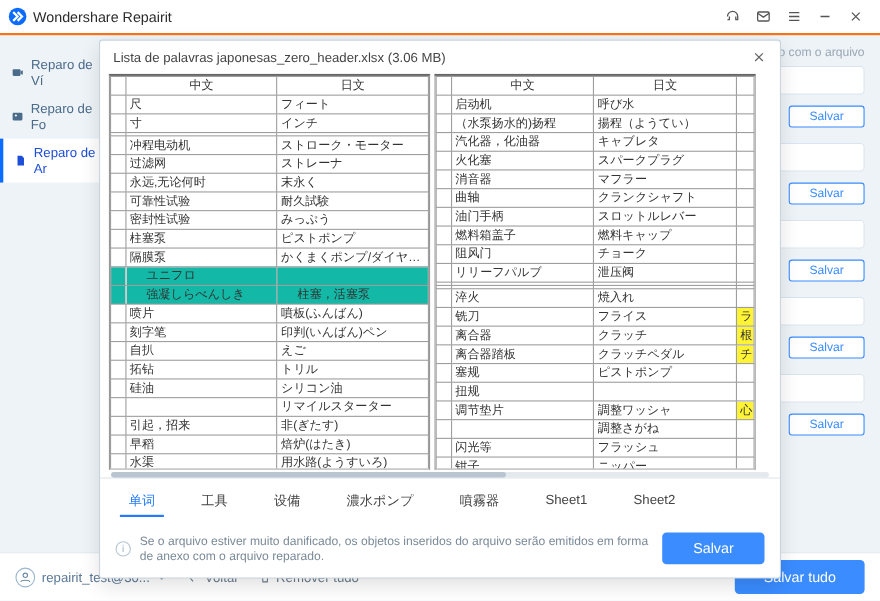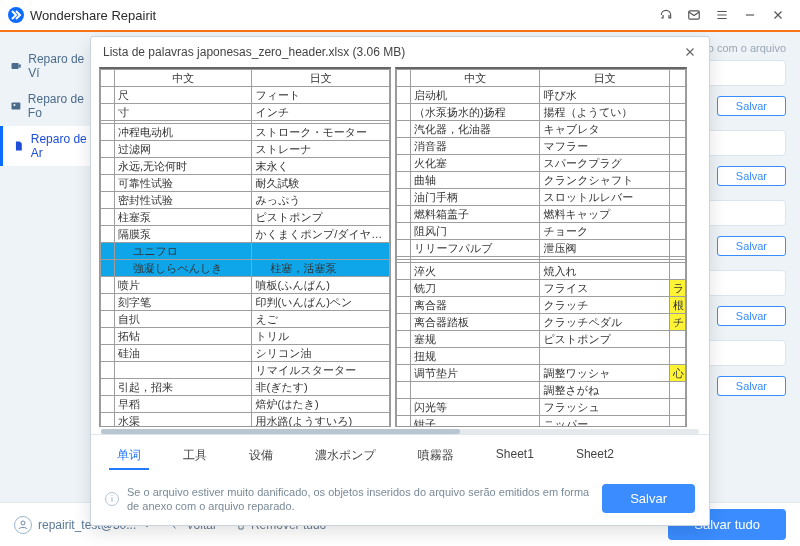--- a/index.html
+++ b/index.html
@@ -28,21 +28,21 @@
 .modal-head { display:flex; align-items:center; padding:8px 12px; }
 .modal-title { font-size:12px; color:#444; }
 .modal-head .spacer{flex:1;}
 .modal-close { width:14px;height:14px; color:#666; cursor:pointer;}
 .table-wrap { flex:1; overflow:hidden; position:relative; padding:0 8px; }
 .sheet-view { display:flex; gap:4px; height:100%; }
 .sheet-col { width:48.5%; border:1px solid #999; border-top:2px solid #666; overflow:hidden; }
 table { width:100%; border-collapse:collapse; table-layout:fixed; }
 td,th { border:1px solid #9e9e9e; padding:1px 3px; font-size:11px; line-height:14px; white-space:nowrap; overflow:hidden; text-overflow:ellipsis; text-align:left; }
 th { text-align:center; font-weight:400; background:#fff; }
-tr.hl td { background:#0ea5e9;padding-left:18px; }
+tr.hl td { background:#14b8a6;padding-left:18px; }
 td.hl { background:#fff336; }
 .tabs { display:flex; gap:26px; padding:8px 18px 4px; font-size:12px; color:#444; border-top:1px solid #dfe6ec; }
 .tab { padding:4px 8px; cursor:pointer; }
 .tab.active { color:#257bff; border-bottom:2px solid #257bff; }
 .modal-foot { display:flex; align-items:center; gap:8px; padding:10px 14px 12px; color:#7a8a98; font-size:11px; }
 .modal-foot .info-icon { width:14px;height:14px;border-radius:50%;border:1px solid #b5c4d1;color:#9cb0c1;display:flex;align-items:center;justify-content:center;font-size:9px;flex-shrink:0;}
 .scroll-ind { height:5px; background:#e4e9ee; margin:2px 10px 0; border-radius:3px; position:relative; }
 .scroll-thumb { position:absolute; left:0; width:60%; top:0; bottom:0; background:#b9c5d0; border-radius:3px;}
 </style>
 </head>
@@ -306,28 +306,28 @@
                 <td></td>
               </tr>
               <tr>
                 <td></td>
                 <td>汽化器，化油器</td>
                 <td>キャブレタ</td>
                 <td></td>
               </tr>
               <tr>
                 <td></td>
+                <td>火化塞</td>
+                <td>スパークプラグ</td>
+                <td></td>
+              </tr>
+              <tr>
+                <td></td>
                 <td>消音器</td>
                 <td>マフラー</td>
-                <td></td>
-              </tr>
-              <tr>
-                <td></td>
-                <td>火化塞</td>
-                <td>スパークプラグ</td>
                 <td></td>
               </tr>
               <tr>
                 <td></td>
                 <td>曲轴</td>
                 <td>クランクシャフト</td>
                 <td></td>
               </tr>
               <tr>
                 <td></td>

